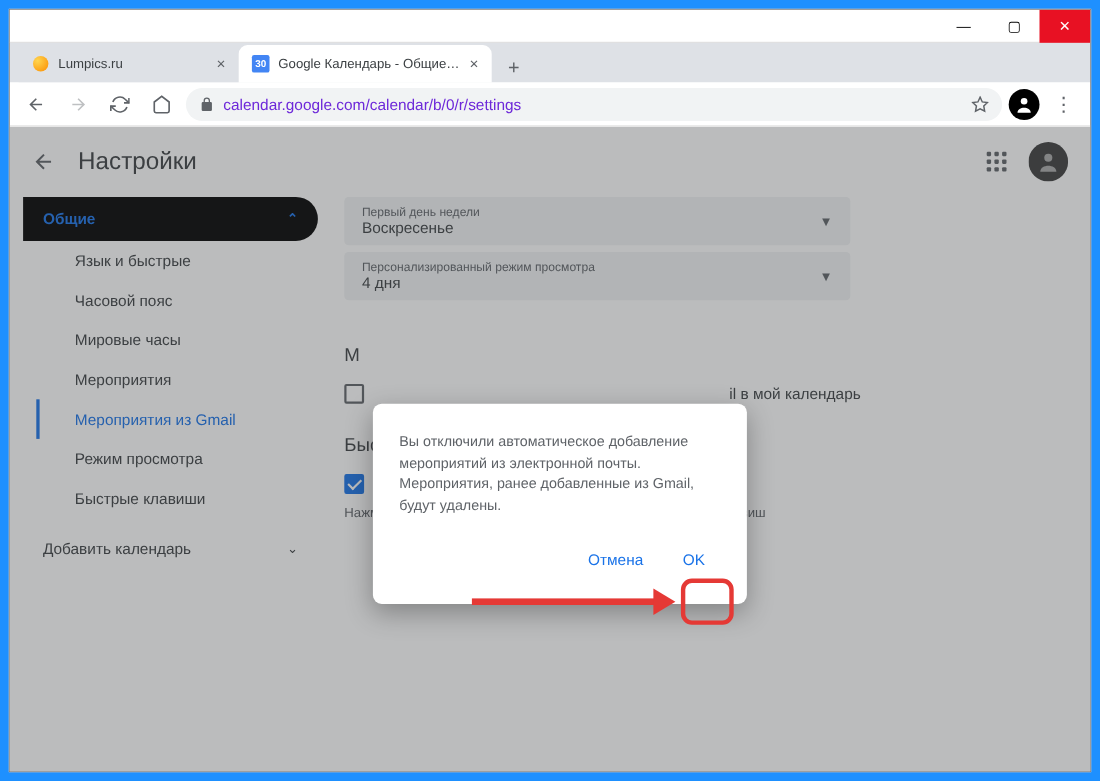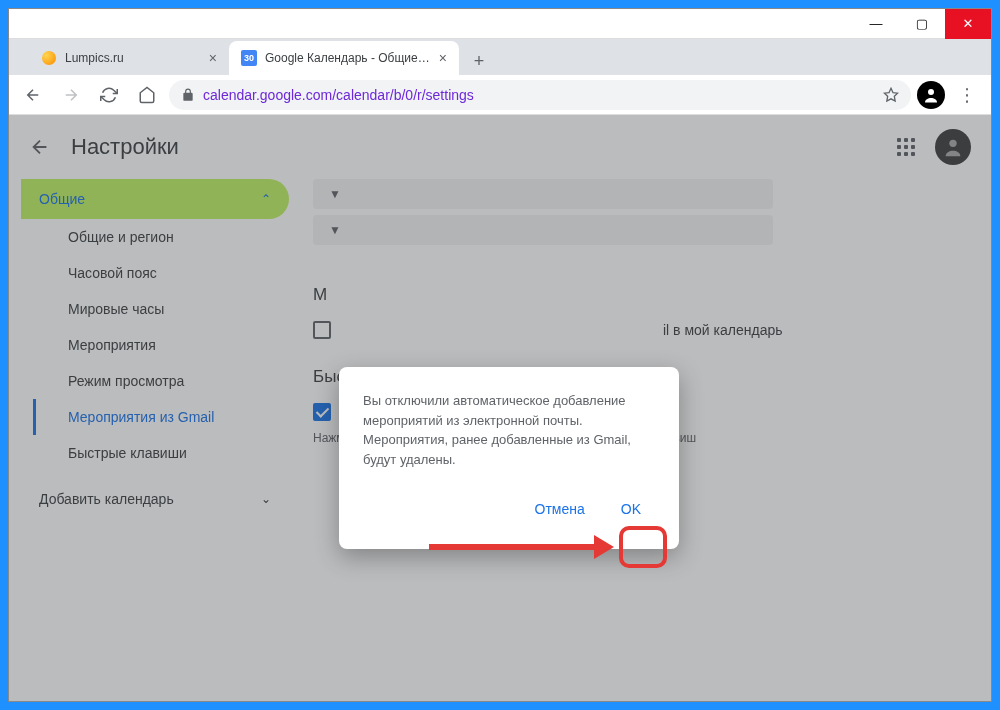--- a/index.html
+++ b/index.html
@@ -4,21 +4,21 @@
 <style>
 * { margin: 0; padding: 0; box-sizing: border-box; font-family: Arial, sans-serif; }
 body { width: 1000px; height: 710px; background: #1e90ff; overflow: hidden; position: relative; }
 
 .window-frame { position: absolute; top: 8px; left: 8px; right: 8px; bottom: 8px; background: #fff; border: 1px solid #888; display: flex; flex-direction: column; }
 
 .titlebar { height: 30px; background: #fff; display: flex; justify-content: flex-end; align-items: center; border-bottom: 1px solid #ddd; }
 .titlebar .win-btn { width: 46px; height: 30px; display: flex; align-items: center; justify-content: center; color: #000; font-size: 13px; }
 .titlebar .win-close { background: #e81123; color: #fff; }
 
-.tabstrip { height: 36px; background: #dee1e6; display: flex; align-items: flex-end; padding-left: 20px; }
+.tabstrip { height: 36px; background: #dee1e6; display: flex; align-items: flex-end; padding-left: 8px; }
 .tab { height: 34px; background: #dee1e6; border-radius: 8px 8px 0 0; display: flex; align-items: center; padding: 0 12px; font-size: 12px; color: #3c4043; gap: 8px; min-width: 200px; max-width: 230px; }
 .tab.active { background: #fff; }
 .tab .favicon { width: 16px; height: 16px; flex-shrink: 0; display:flex; align-items:center; justify-content:center; }
 .tab .tab-title { flex: 1; white-space: nowrap; overflow: hidden; text-overflow: ellipsis; }
 .tab .tab-close { font-size: 14px; color: #5f6368; }
 .newtab { width: 28px; height: 28px; display: flex; align-items: center; justify-content: center; font-size: 18px; color: #5f6368; margin-left: 6px; }
 
 .addrbar { height: 40px; background: #fff; display: flex; align-items: center; padding: 0 8px; gap: 6px; border-bottom: 1px solid #ddd; }
 .addrbar .nav-icon { width: 32px; height: 32px; display: flex; align-items: center; justify-content: center; color: #5f6368; }
 .addrbar .nav-icon svg { width: 18px; height: 18px; }
@@ -36,21 +36,21 @@
 .settings-title { font-size: 22px; color: #3c4043; }
 .header-right { margin-left: auto; display: flex; align-items: center; gap: 20px; }
 .apps-grid { width: 18px; height: 18px; display: grid; grid-template-columns: repeat(3,4px); grid-template-rows: repeat(3,4px); gap: 3px; }
 .apps-grid span { background: #5f6368; border-radius: 1px; }
 .avatar2 { width: 36px; height: 36px; border-radius: 50%; background: #3c3c3c; border: 2px solid transparent; display:flex; align-items:center; justify-content:center; }
 
 .app-body { display: flex; height: calc(100% - 64px); }
 
 .sidebar { width: 280px; padding: 0 0 0 12px; }
 .side-section { height: 40px; display: flex; align-items: center; padding: 0 18px; font-size: 14px; color: #3c4043; border-radius: 0 20px 20px 0; justify-content: space-between; }
-.side-section.expanded { background: #bef264; color: #1a73e8; font-weight: 400; }
+.side-section.expanded { background: #000000; color: #1a73e8; font-weight: 700; }
 .side-section .chev { font-size: 12px; }
 .side-item { height: 36px; display: flex; align-items: center; padding: 0 18px 0 32px; font-size: 14px; color: #3c4043; border-left: 3px solid transparent; margin-left: 12px; }
 .side-item.active { color: #1a73e8; font-weight: 500; border-left-color: #1a73e8; }
 
 .main-panel { flex: 1; padding: 0 24px 24px; overflow: hidden; }
 .setting-row { background: #f1f3f4; border-radius: 4px; margin-bottom: 6px; padding: 8px 16px; display: flex; align-items: center; justify-content: space-between; max-width: 460px; }
 .setting-row .labels .small { font-size: 11px; color: #5f6368; }
 .setting-row .labels .val { font-size: 14px; color: #3c4043; }
 .setting-row .drop { color: #5f6368; font-size: 12px; }
 
@@ -182,51 +182,59 @@
       </div>
     </div>
 
     <div class="app-body">
       <div class="sidebar">
         <div class="side-section expanded">
           <span>Общие</span>
           <span class="chev">⌃</span>
         </div>
         <div class="side-item">
-            <span>Общие и регион</span>
+            <span>Язык и быстрые</span>
           </div>
         <div class="side-item">
             <span>Часовой пояс</span>
           </div>
         <div class="side-item">
             <span>Мировые часы</span>
           </div>
         <div class="side-item">
             <span>Мероприятия</span>
-          </div>
-        <div class="side-item">
-            <span>Режим просмотра</span>
           </div>
         <div class="side-item active">
             <span>Мероприятия из Gmail</span>
+          </div>
+        <div class="side-item">
+            <span>Режим просмотра</span>
           </div>
         <div class="side-item">
             <span>Быстрые клавиши</span>
           </div>
         <div class="side-section" style="margin-top:8px">
           <span>Добавить календарь</span>
           <span class="chev">⌄</span>
         </div>
       </div>
 
       <div class="main-panel">
         <div class="setting-row">
+          <div class="labels">
+            <div class="small">Первый день недели</div>
+            <div class="val">Воскресенье</div>
+          </div>
           <span class="drop">▼</span>
         </div>
         <div class="setting-row">
+          <div class="labels">
+            <div class="small">Персонализированный режим просмотра</div>
+            <div class="val">4 дня</div>
+          </div>
           <span class="drop">▼</span>
         </div>
 
         <div class="section-heading" style="margin-top:40px">М</div>
         <div class="checkbox-row">
           <div class="checkbox"></div>
           <span style="margin-left:320px">il в мой календарь</span>
         </div>
 
         <div class="section-heading">Быстрые клавиши</div>

